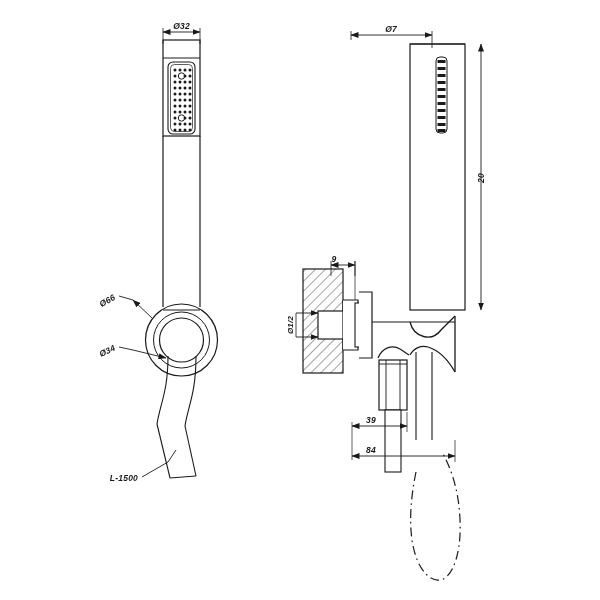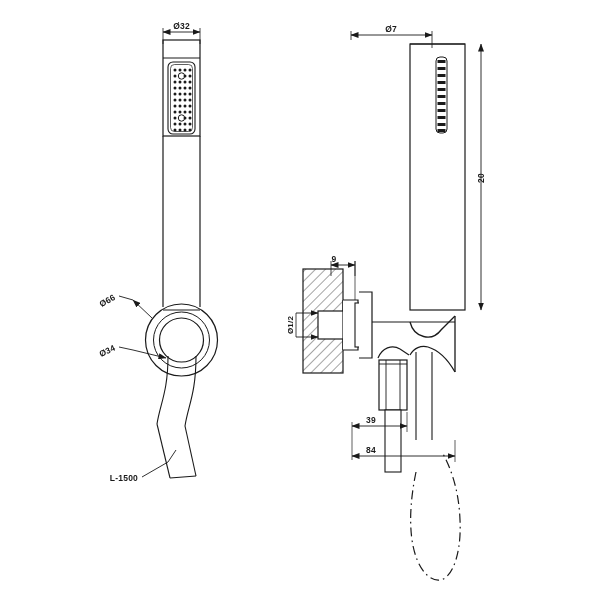--- a/index.html
+++ b/index.html
@@ -3,21 +3,21 @@
 <meta charset="utf-8">
 <title>Technical Drawing</title>
 <style>
   html,body{margin:0;padding:0;background:#ffffff;}
   body{
     font-family:"Liberation Sans", sans-serif;
     width:600px;height:600px;overflow:hidden;
     -webkit-font-smoothing:antialiased;
   }
   #sheet{
-    position:relative;width:476px;height:600px;background:#f97316;
+    position:relative;width:476px;height:600px;background:#f97316;font-style:italic;
   }
   #sheet svg{display:block;}
   .dimtext{
     font-family:"Liberation Sans", sans-serif;
     font-size:8.5px;
     font-weight:bold;
     fill:#1a1a1a;
     letter-spacing:0.2px;
   }
   .dimtext.small{font-size:8px;}

